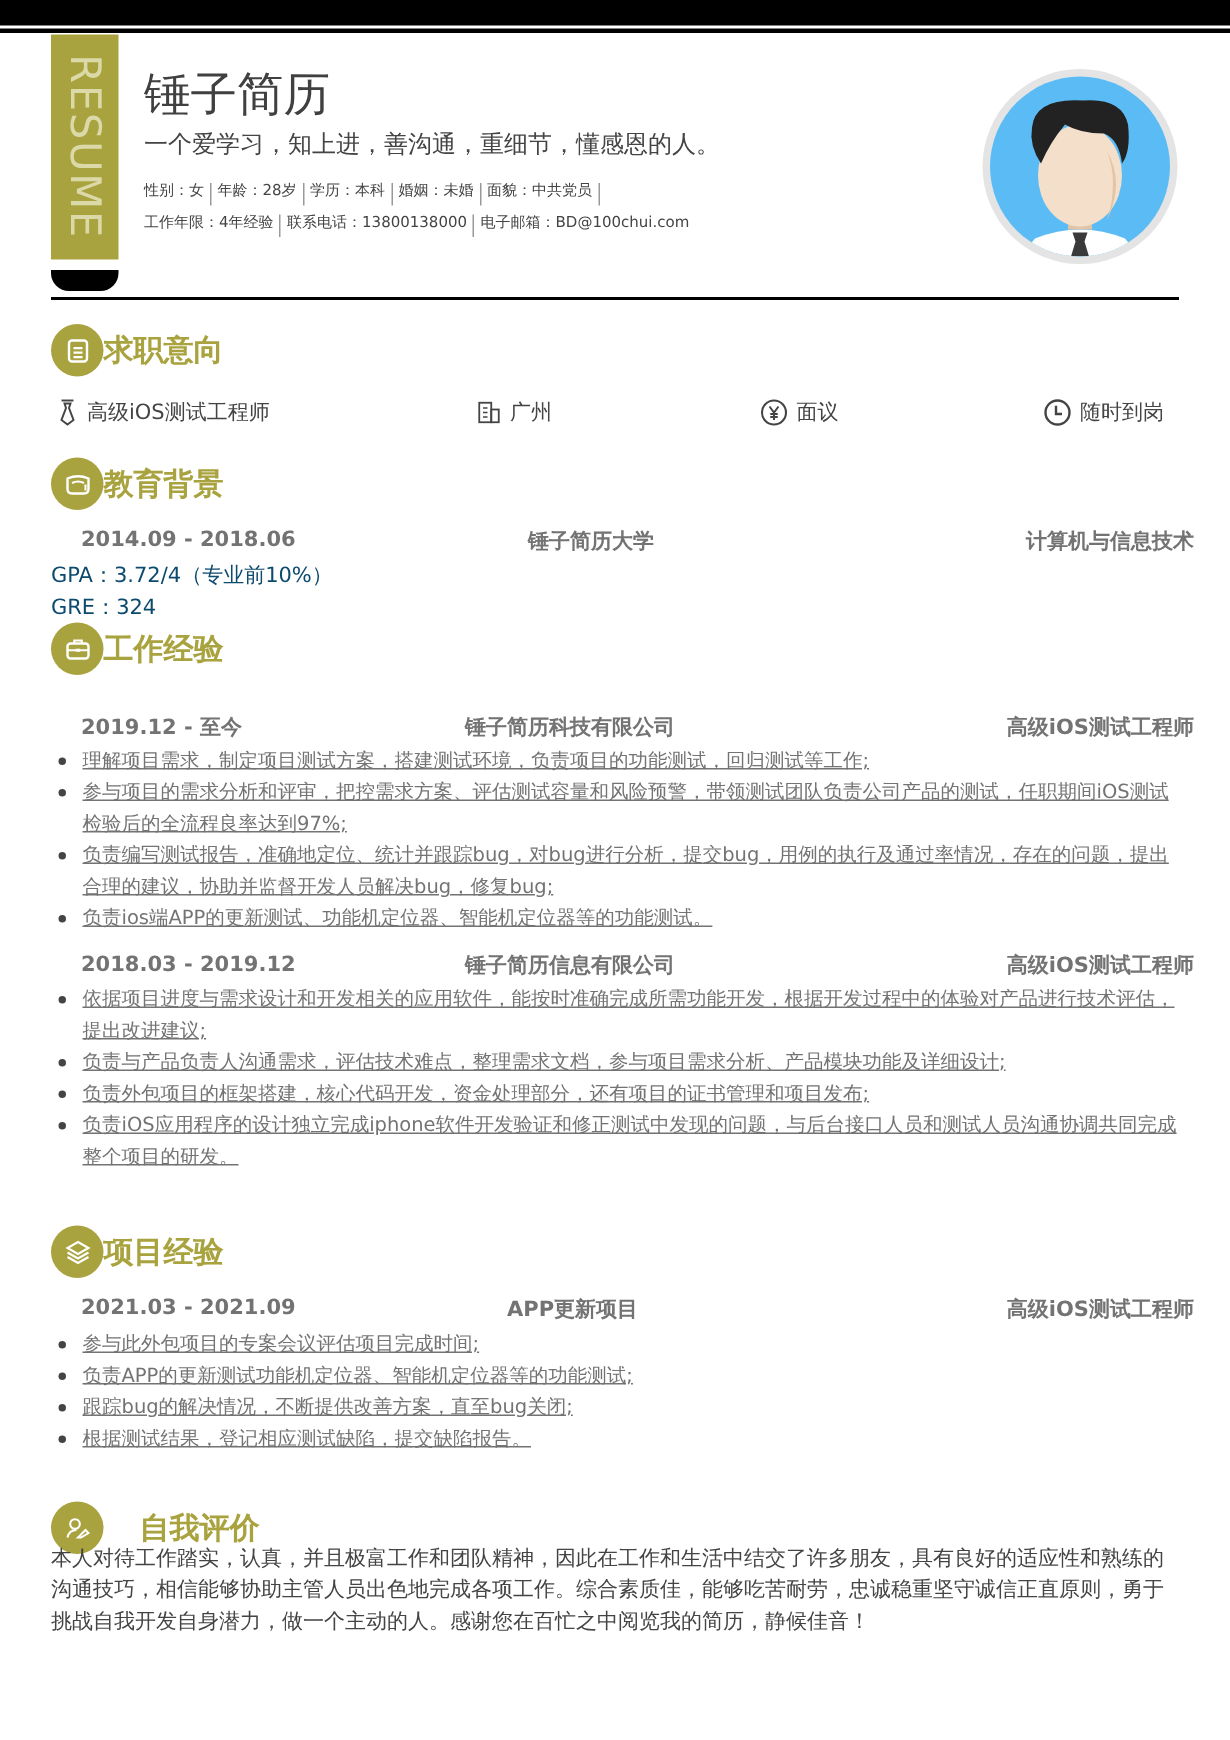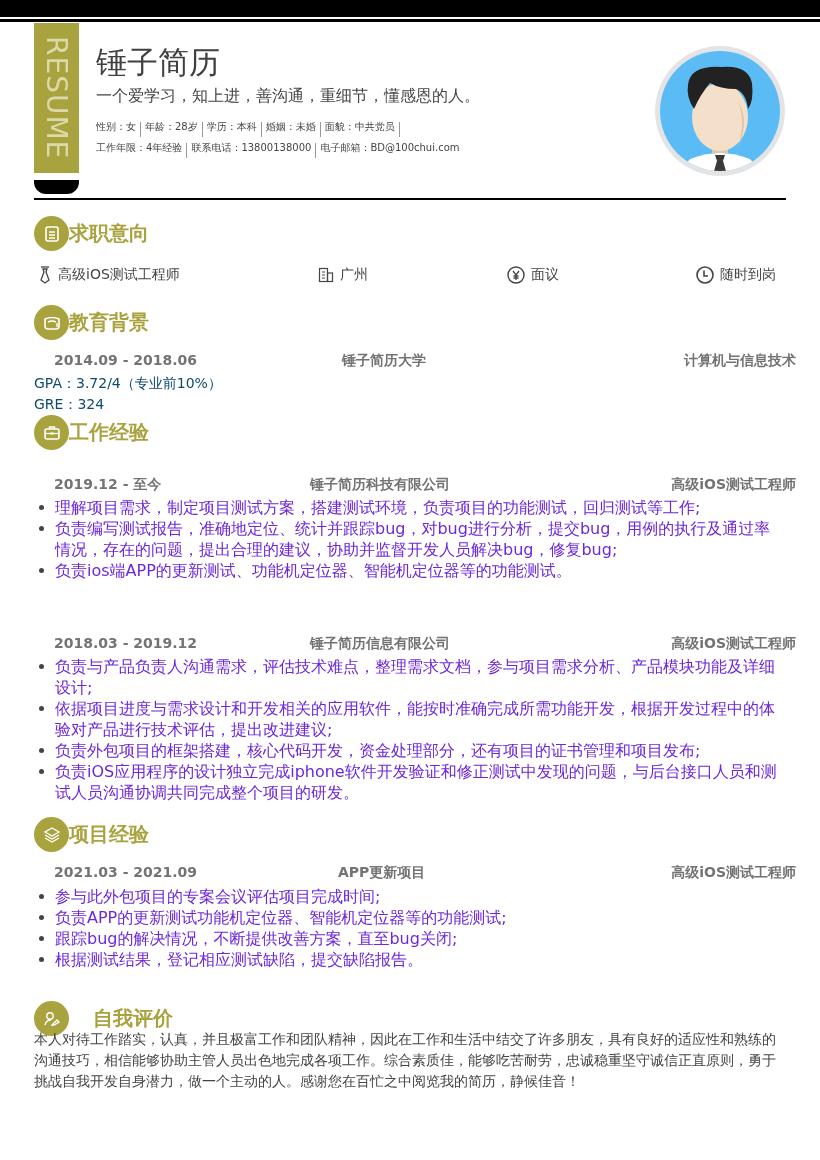--- a/index.html
+++ b/index.html
@@ -21,21 +21,21 @@
   .section-icon { width: 35px; height: 35px; border-radius: 50%; background: #a9a33f; display: flex; align-items: center; justify-content: center; }
   .section-title { font-size: 20px; font-weight: bold; color: #a9a33f; }
   .intent-row { position: absolute; top: 266px; left: 34px; width: 752px; height: 20px; font-size: 14px; color: #444; }
   .intent-item { position: absolute; top: 0; display: flex; align-items: center; }
   .intent-item svg { margin-right: 6px; }
   .row3 { position: absolute; left: 34px; width: 742px; font-size: 14px; font-weight: bold; color: #737373; height: 20px; margin-left: 20px; }
   .row3 .l { position: absolute; left: 0; }
   .row3 .c { position: absolute; }
   .row3 .r { position: absolute; right: 0; }
   .plain { position: absolute; left: 34px; font-size: 14px; color: #0c4a6e; }
-  ul.bul { position: absolute; left: 34px; width: 752px; list-style: none; font-size: 16px; color: #6d28d9; line-height: 21px; }
+  ul.bul { position: absolute; left: 34px; width: 752px; list-style: none; font-size: 13px; color: #737373; line-height: 21px; text-decoration: underline; }
   ul.bul li { position: relative; padding-left: 21px; }
   ul.bul li::before { content: ""; position: absolute; left: 5px; top: 8px; width: 5px; height: 5px; border-radius: 50%; background: #444; }
   .para { position: absolute; left: 34px; top: 1029px; width: 752px; font-size: 14px; color: #444; line-height: 21px; }
 </style>
 </head>
 <body>
 
 <div class="topbar"></div>
 <div class="topline"></div>
 
@@ -134,21 +134,21 @@
         <path d="M2 5 Q9 2 16 5 L16 12 Q16 15 13 15 L5 15 Q2 15 2 12 Z" fill="none" stroke="#fff" stroke-width="1.6"></path>
         <path d="M5 8 Q9 6 13 8" fill="none" stroke="#fff" stroke-width="1.4"></path>
         <line x1="14" y1="9" x2="14" y2="13" stroke="#fff" stroke-width="1.4"></line>
       </svg>
   </div>
   <div class="section-title">教育背景</div>
 </div>
 
 <div class="row3" style="top:352px;">
   <span class="l">2014.09 - 2018.06</span>
-  <span class="c" style="left:288px;">锤子简历大学</span>
+  <span class="c" style="left:298px;">锤子简历大学</span>
   <span class="r">计算机与信息技术</span>
 </div>
 <div class="plain" style="top:375px;">GPA：3.72/4（专业前10%）</div>
 <div class="plain" style="top:396px;">GRE：324</div>
 
 <div class="section-head" style="top:415px;">
   <div class="section-icon">
     <svg width="18" height="18" viewBox="0 0 18 18">
         <rect x="2" y="5" width="14" height="10" rx="2" fill="none" stroke="#fff" stroke-width="1.6"></rect>
         <path d="M6.5 5 L6.5 3 L11.5 3 L11.5 5" fill="none" stroke="#fff" stroke-width="1.4"></path>
@@ -159,32 +159,33 @@
   <div class="section-title">工作经验</div>
 </div>
 
 <div class="row3" style="top:476px;">
   <span class="l">2019.12 - 至今</span>
   <span class="c" style="left:256px;">锤子简历科技有限公司</span>
   <span class="r">高级iOS测试工程师</span>
 </div>
 <ul class="bul" style="top:497px;">
   <li>理解项目需求，制定项目测试方案，搭建测试环境，负责项目的功能测试，回归测试等工作;</li>
+  <li>参与项目的需求分析和评审，把控需求方案、评估测试容量和风险预警，带领测试团队负责公司产品的测试，任职期间iOS测试检验后的全流程良率达到97%;</li>
   <li>负责编写测试报告，准确地定位、统计并跟踪bug，对bug进行分析，提交bug，用例的执行及通过率情况，存在的问题，提出合理的建议，协助并监督开发人员解决bug，修复bug;</li>
   <li>负责ios端APP的更新测试、功能机定位器、智能机定位器等的功能测试。</li>
 </ul>
 
 <div class="row3" style="top:635px;">
   <span class="l">2018.03 - 2019.12</span>
   <span class="c" style="left:256px;">锤子简历信息有限公司</span>
   <span class="r">高级iOS测试工程师</span>
 </div>
 <ul class="bul" style="top:656px;">
+  <li>依据项目进度与需求设计和开发相关的应用软件，能按时准确完成所需功能开发，根据开发过程中的体验对产品进行技术评估，提出改进建议;</li>
   <li>负责与产品负责人沟通需求，评估技术难点，整理需求文档，参与项目需求分析、产品模块功能及详细设计;</li>
-  <li>依据项目进度与需求设计和开发相关的应用软件，能按时准确完成所需功能开发，根据开发过程中的体验对产品进行技术评估，提出改进建议;</li>
   <li>负责外包项目的框架搭建，核心代码开发，资金处理部分，还有项目的证书管理和项目发布;</li>
   <li>负责iOS应用程序的设计独立完成iphone软件开发验证和修正测试中发现的问题，与后台接口人员和测试人员沟通协调共同完成整个项目的研发。</li>
 </ul>
 
 <div class="section-head" style="top:817px;">
   <div class="section-icon">
     <svg width="18" height="18" viewBox="0 0 18 18">
         <path d="M9 2 L16 6 L9 10 L2 6 Z" fill="none" stroke="#fff" stroke-width="1.4"></path>
         <path d="M2 9 L9 13 L16 9" fill="none" stroke="#fff" stroke-width="1.4"></path>
         <path d="M2 12 L9 16 L16 12" fill="none" stroke="#fff" stroke-width="1.4"></path>

